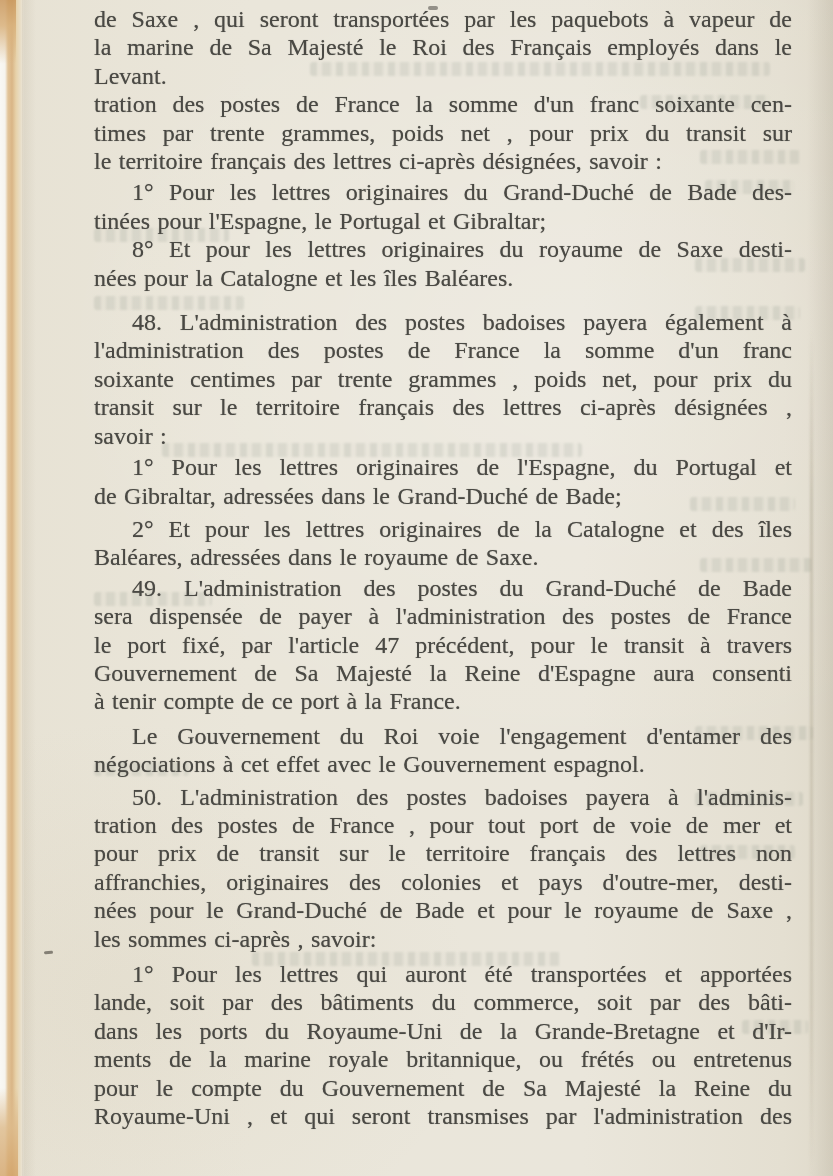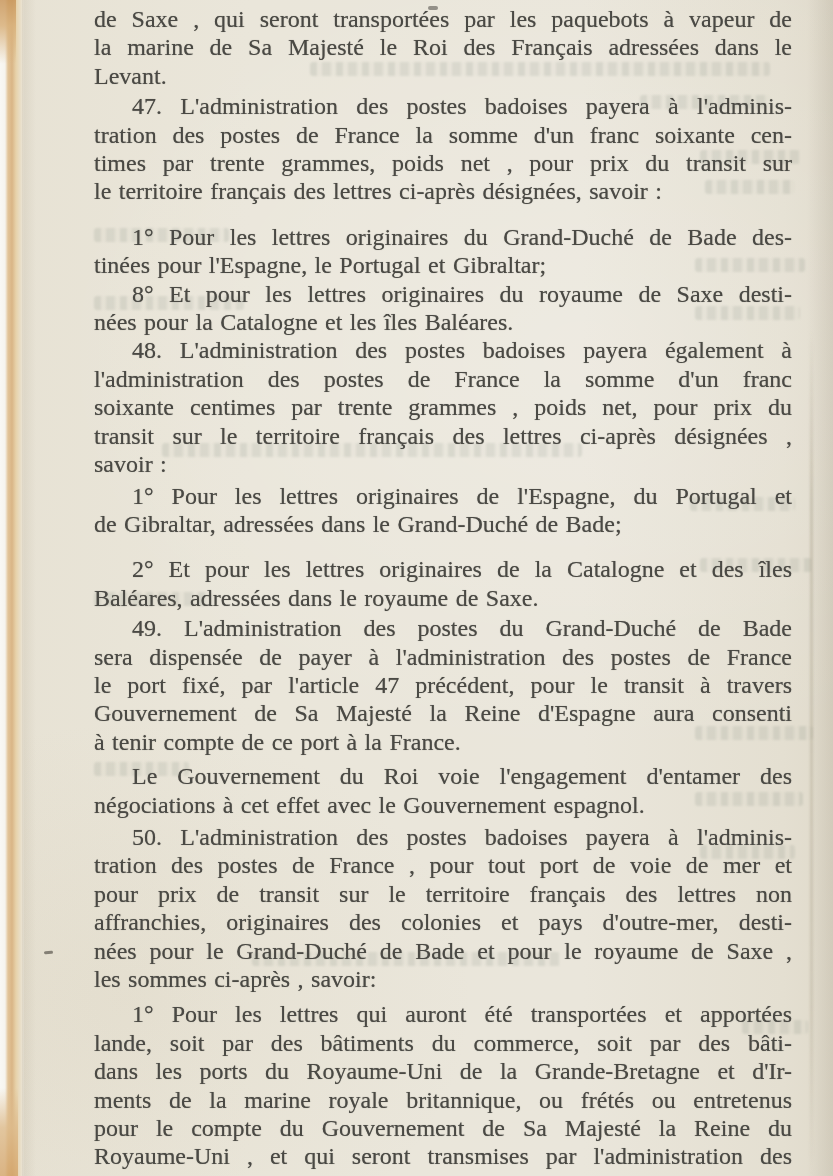--- a/index.html
+++ b/index.html
@@ -112,38 +112,37 @@
       <div class="bleed" style="top: 726px; left: 695px; width: 118px;"></div>
       <div class="bleed" style="top: 762px; left: 94px; width: 95px;"></div>
       <div class="bleed" style="top: 792px; left: 695px; width: 108px;"></div>
       <div class="bleed" style="top: 845px; left: 700px; width: 95px;"></div>
       <div class="bleed" style="top: 952px; left: 252px; width: 308px;"></div>
       <div class="bleed" style="top: 1020px; left: 742px; width: 66px;"></div>
     </div>
 
   <div class="text-column">
       <div class="line just">de Saxe , qui seront transportées par les paquebots à vapeur de</div>
-      <div class="line just">la marine de Sa Majesté le Roi des Français adressées dans le</div>
+      <div class="line just">la marine de Sa Majesté le Roi des Français employés dans le</div>
       <div class="line">Levant.</div>
-      <div class="line indent just" style="margin-top: 2px;">47. L'administration des postes badoises payera à l'adminis-</div>
       <div class="line just">tration des postes de France la somme d'un franc soixante cen-</div>
       <div class="line just">times par trente grammes, poids net , pour prix du transit sur</div>
       <div class="line">le territoire français des lettres ci-après désignées, savoir :</div>
-      <div class="line indent just" style="margin-top: 17px;">1° Pour les lettres originaires du Grand-Duché de Bade des-</div>
+      <div class="line indent just" style="margin-top: 3px;">1° Pour les lettres originaires du Grand-Duché de Bade des-</div>
       <div class="line">tinées pour l'Espagne, le Portugal et Gibraltar;</div>
       <div class="line indent just">8° Et pour les lettres originaires du royaume de Saxe desti-</div>
       <div class="line">nées pour la Catalogne et les îles Baléares.</div>
-      <div class="line indent just" style="margin-top: 0;">48. L'administration des postes badoises payera également à</div>
+      <div class="line indent just" style="margin-top: 16px;">48. L'administration des postes badoises payera également à</div>
       <div class="line just">l'administration des postes de France la somme d'un franc</div>
       <div class="line just">soixante centimes par trente grammes , poids net, pour prix du</div>
       <div class="line just">transit sur le territoire français des lettres ci-après désignées ,</div>
       <div class="line">savoir :</div>
       <div class="line indent just" style="margin-top: 3px;">1° Pour les lettres originaires de l'Espagne, du Portugal et</div>
       <div class="line">de Gibraltar, adressées dans le Grand-Duché de Bade;</div>
-      <div class="line indent just" style="margin-top: 17px;">2° Et pour les lettres originaires de la Catalogne et des îles</div>
+      <div class="line indent just" style="margin-top: 5px;">2° Et pour les lettres originaires de la Catalogne et des îles</div>
       <div class="line">Baléares, adressées dans le royaume de Saxe.</div>
       <div class="line indent just" style="margin-top: 2px;">49. L'administration des postes du Grand-Duché de Bade</div>
       <div class="line just">sera dispensée de payer à l'administration des postes de France</div>
       <div class="line just">le port fixé, par l'article 47 précédent, pour le transit à travers</div>
       <div class="line just">Gouvernement de Sa Majesté la Reine d'Espagne aura consenti</div>
       <div class="line">à tenir compte de ce port à la France.</div>
       <div class="line indent just" style="margin-top: 6px;">Le Gouvernement du Roi voie l'engagement d'entamer des</div>
       <div class="line">négociations à cet effet avec le Gouvernement espagnol.</div>
       <div class="line indent just" style="margin-top: 4px;">50. L'administration des postes badoises payera à l'adminis-</div>
       <div class="line just">tration des postes de France , pour tout port de voie de mer et</div>

